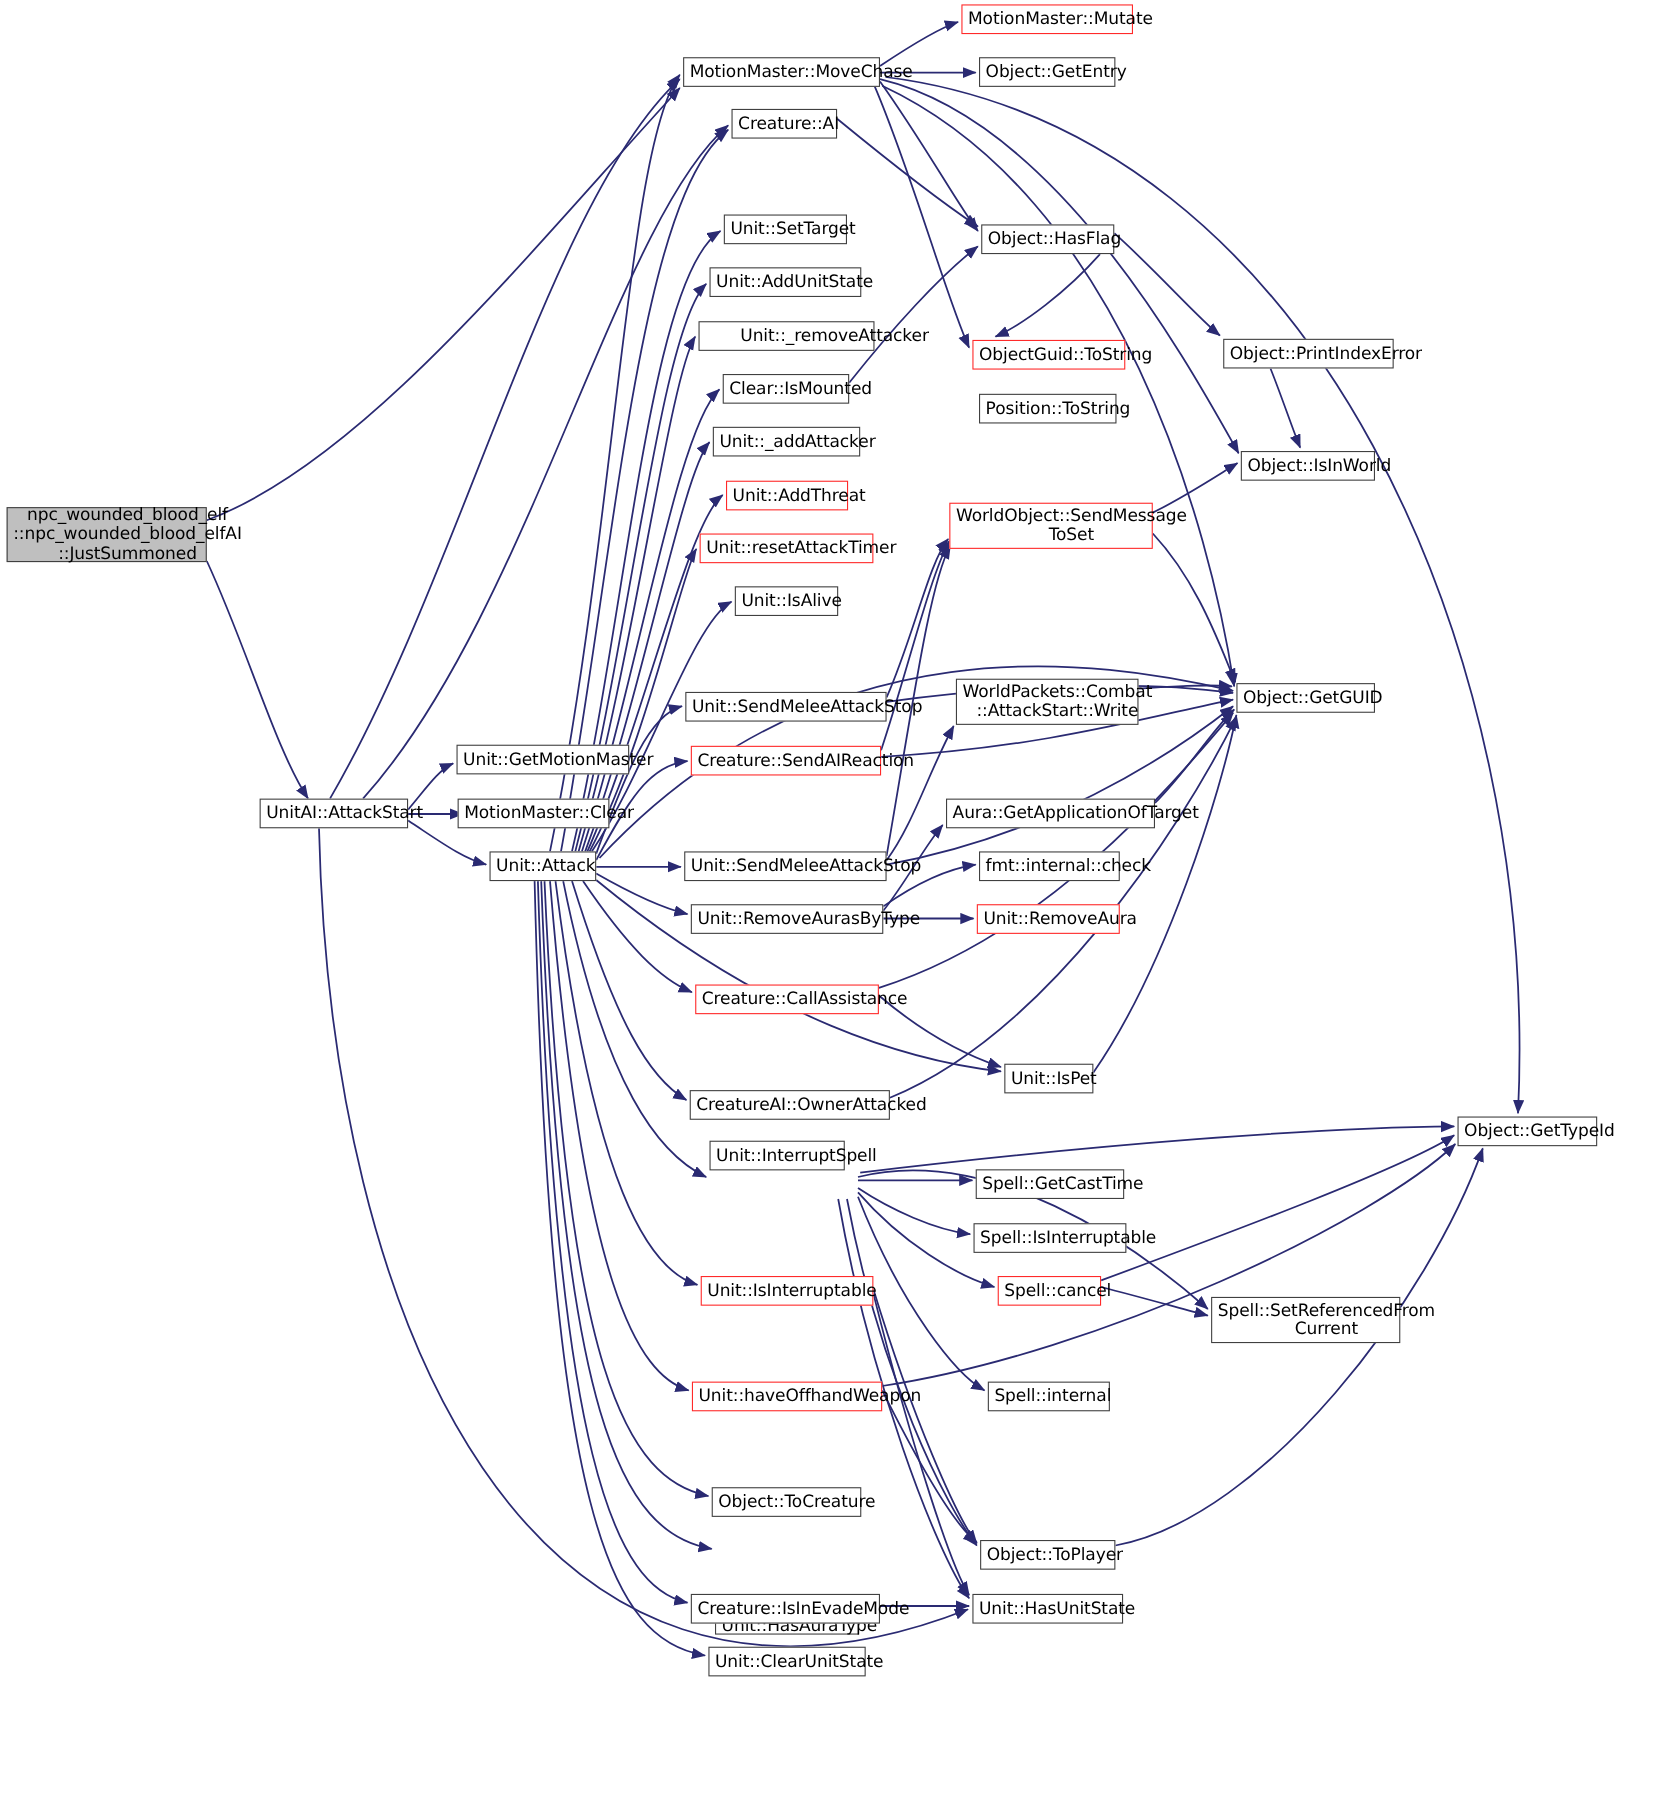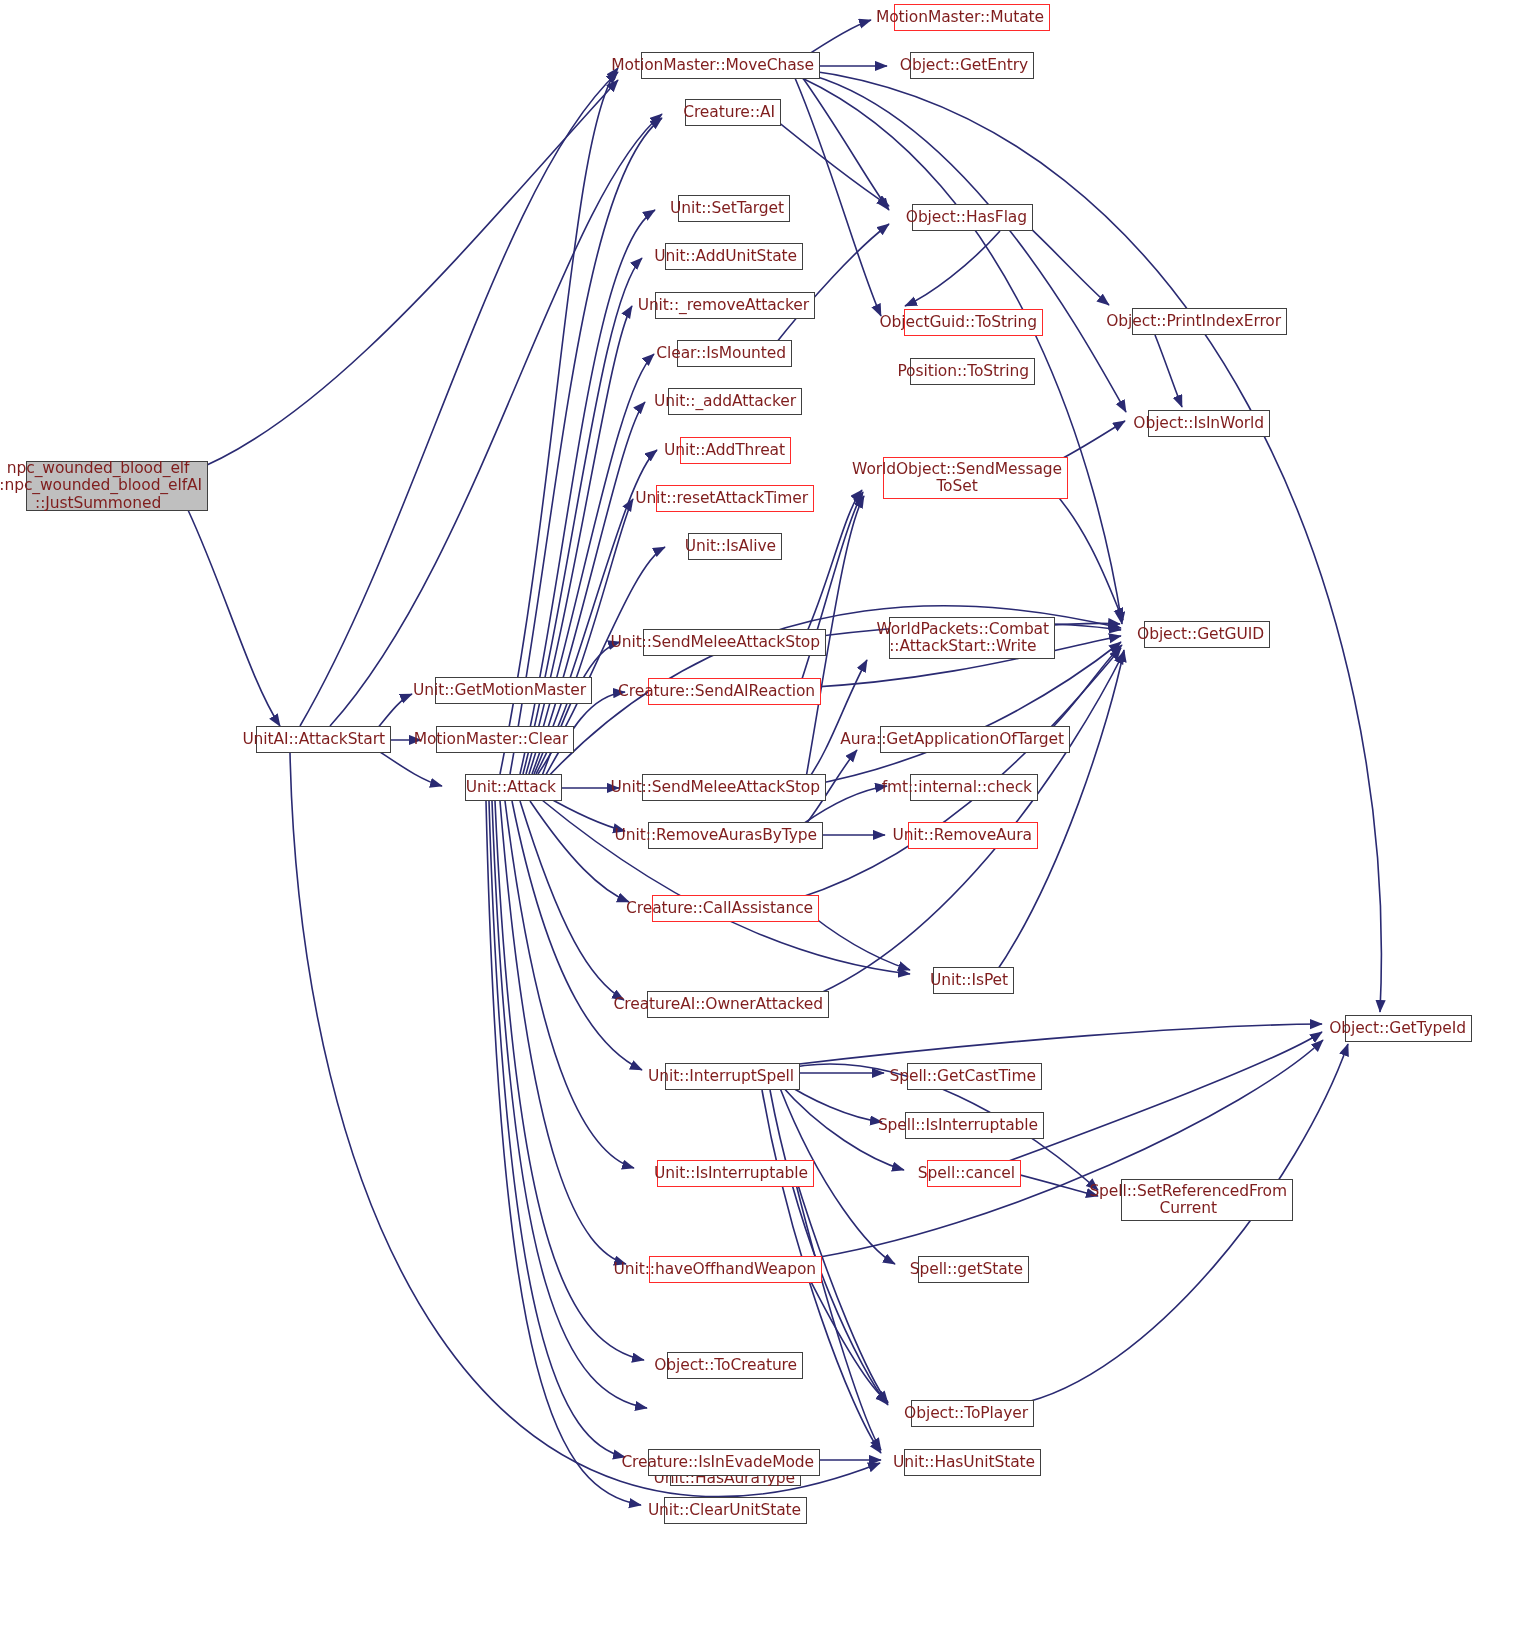--- a/index.html
+++ b/index.html
@@ -9,29 +9,28 @@
     background:#ffffff;
     font-family:"DejaVu Sans","Liberation Sans",sans-serif;
     overflow:hidden;
   }
   #edges{position:absolute;left:0;top:0;width:1527px;height:1648px;}
   .node{
     position:absolute;
     box-sizing:border-box;
     background:#ffffff;
     border:1px solid #404040;
-    display:flex;align-items:center;justify-content:flex-end;
+    display:flex;align-items:center;justify-content:flex-start;
     text-align:center;
     font-size:15.5px;
-    color:#7f1d1d;
+    color:#000000;
     line-height:1.12;
     white-space:pre-line;
     letter-spacing:-0.1px;
     z-index:5;
-    margin-left:20px;
   }
   .node.red{border:1px solid #ff2a2a;}
   .node.cur{background:#bfbfbf;border:1px solid #404040;}
   .node span{display:block;padding:0 5px;}
 </style>
 </head>
 <body>
 
 <div id="canvas">
   <svg id="edges" xmlns="http://www.w3.org/2000/svg">
@@ -154,28 +153,28 @@
     <div class="node" style="left: 860px; top: 726px; width: 190px; height: 27px;"><span>Aura::GetApplicationOfTarget</span></div>
     <div class="node" style="left: 236px; top: 726px; width: 135px; height: 27px;"><span>UnitAI::AttackStart</span></div>
     <div class="node" style="left: 445px; top: 774px; width: 97px; height: 27px;"><span>Unit::Attack</span></div>
     <div class="node" style="left: 622px; top: 774px; width: 184px; height: 27px;"><span>Unit::SendMeleeAttackStop</span></div>
     <div class="node" style="left: 890px; top: 774px; width: 128px; height: 27px;"><span>fmt::internal::check</span></div>
     <div class="node" style="left: 628px; top: 822px; width: 175px; height: 27px;"><span>Unit::RemoveAurasByType</span></div>
     <div class="node red" style="left: 888px; top: 822px; width: 130px; height: 27px;"><span>Unit::RemoveAura</span></div>
     <div class="node red" style="left: 632px; top: 895px; width: 167px; height: 27px;"><span>Creature::CallAssistance</span></div>
     <div class="node" style="left: 913px; top: 967px; width: 81px; height: 27px;"><span>Unit::IsPet</span></div>
     <div class="node" style="left: 627px; top: 991px; width: 182px; height: 27px;"><span>CreatureAI::OwnerAttacked</span></div>
-    <div class="node" style="left: 645px; top: 1063px; width: 135px; height: 27px;"><span>Unit::InterruptSpell</span></div>
+    <div class="node" style="left: 645px; top: 1037px; width: 123px; height: 27px;"><span>Unit::InterruptSpell</span></div>
     <div class="node" style="left: 887px; top: 1063px; width: 135px; height: 27px;"><span>Spell::GetCastTime</span></div>
     <div class="node" style="left: 885px; top: 1112px; width: 139px; height: 27px;"><span>Spell::IsInterruptable</span></div>
     <div class="node red" style="left: 907px; top: 1160px; width: 94px; height: 27px;"><span>Spell::cancel</span></div>
     <div class="node" style="left: 1101px; top: 1179px; width: 172px; height: 42px;"><span>Spell::SetReferencedFrom
 Current</span></div>
     <div class="node red" style="left: 637px; top: 1160px; width: 157px; height: 27px;"><span>Unit::IsInterruptable</span></div>
-    <div class="node" style="left: 898px; top: 1256px; width: 111px; height: 27px;"><span>Spell::getState</span></div>
+    <div class="node" style="left: 898px; top: 1256px; width: 111px; height: 27px;"><span>Spell::internal</span></div>
     <div class="node red" style="left: 629px; top: 1256px; width: 173px; height: 27px;"><span>Unit::haveOffhandWeapon</span></div>
     <div class="node" style="left: 647px; top: 1352px; width: 136px; height: 27px;"><span>Object::ToCreature</span></div>
     <div class="node" style="left: 650px; top: 1472px; width: 131px; height: 14px;"><span>Unit::HasAuraType</span></div>
     <div class="node" style="left: 628px; top: 1449px; width: 172px; height: 27px;"><span>Creature::IsInEvadeMode</span></div>
     <div class="node" style="left: 644px; top: 1497px; width: 143px; height: 27px;"><span>Unit::ClearUnitState</span></div>
     <div class="node" style="left: 891px; top: 1400px; width: 123px; height: 27px;"><span>Object::ToPlayer</span></div>
     <div class="node" style="left: 884px; top: 1449px; width: 137px; height: 27px;"><span>Unit::HasUnitState</span></div>
     <div class="node" style="left: 1325px; top: 1015px; width: 127px; height: 27px;"><span>Object::GetTypeId</span></div>
   </div>
 

